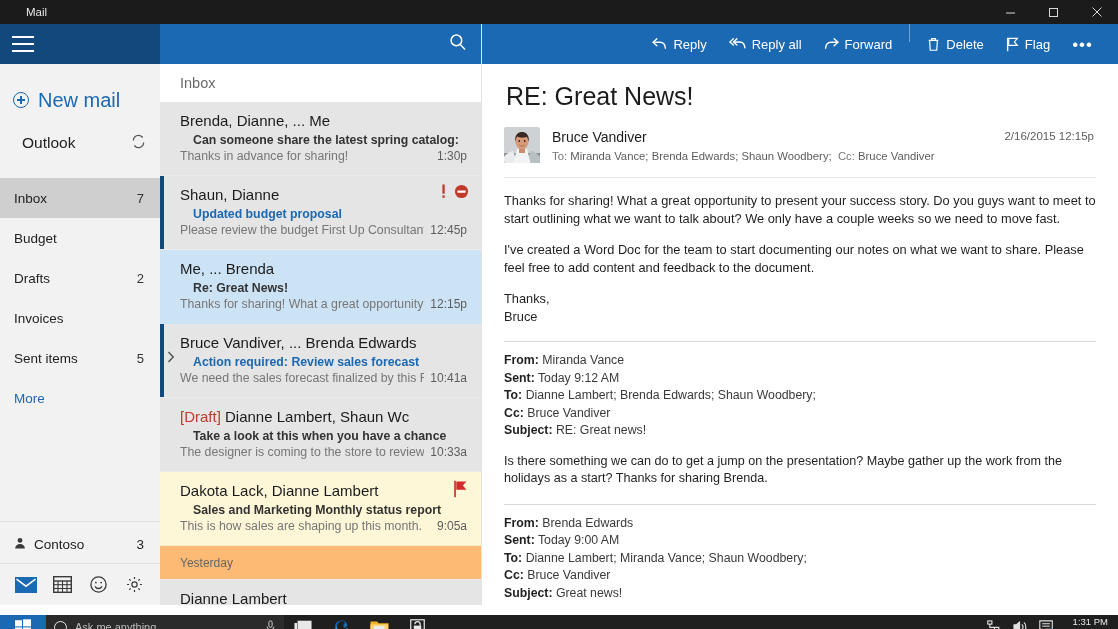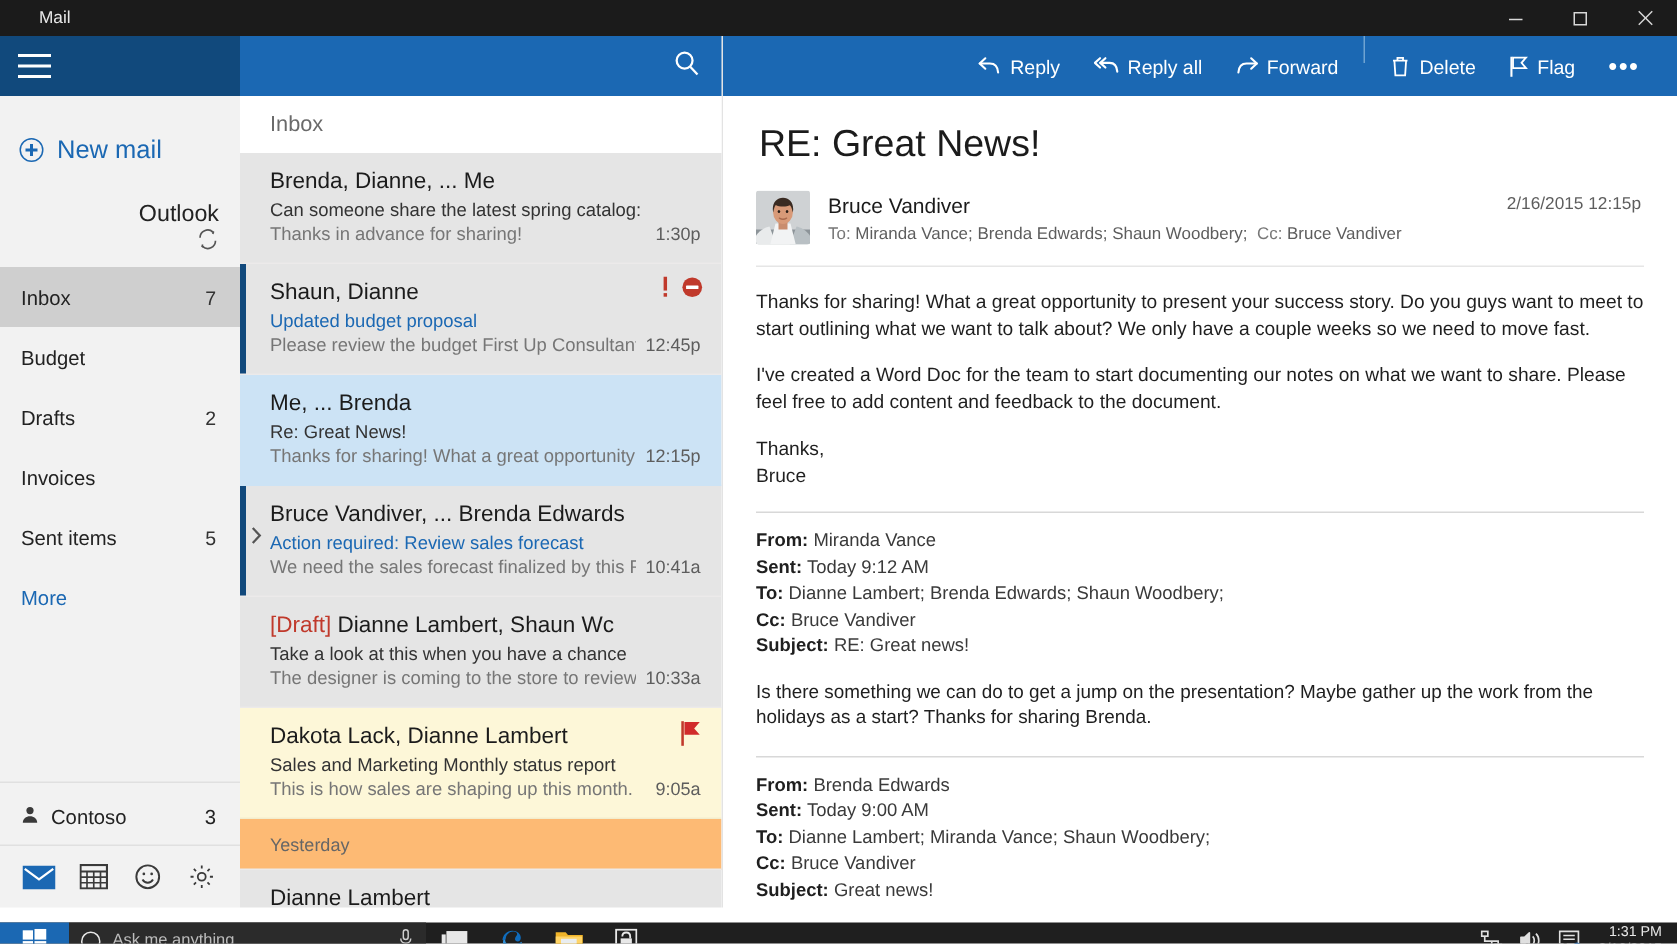--- a/index.html
+++ b/index.html
@@ -35,35 +35,35 @@
   .hamburger-bar {
     height: 40px; background: #11497c; display: flex; align-items: center;
     padding-left: 12px;
   }
   .hamburger { width: 22px; height: 16px; display: flex; flex-direction: column;
     justify-content: space-between; }
   .hamburger span { display: block; height: 2.4px; background: #fff; border-radius: 0; }
 
   .newmail {
     height: 40px; display: flex; align-items: center; gap: 9px;
-    padding-left: 13px; margin-top: 16px; color: #1b68b3; font-size: 17px;
+    padding-left: 13px; margin-top: 16px; color: #1b68b3; font-size: 20px;
   }
   .newmail .plus {
     width: 16px; height: 16px; border: 1.4px solid #1b68b3; border-radius: 50%;
     position: relative; flex: none;
   }
   .newmail .plus:before, .newmail .plus:after {
     content: ""; position: absolute; background: #1b68b3;
   }
   .newmail .plus:before { left: 3px; right: 3px; top: 6.3px; height: 1.4px; }
   .newmail .plus:after { top: 3px; bottom: 3px; left: 6.3px; width: 1.4px; }
 
   .account-row {
-    height: 38px; display: flex; align-items: flex-end; justify-content: space-between;
-    padding: 0 14px 0 2px; margin-top: 14px; flex-direction: column;
+    height: 38px; display: flex; align-items: flex-start; justify-content: space-between;
+    padding: 0 14px 0 22px; margin-top: 14px;
   }
   .account-row .acct-name { font-size: 15.5px; color: #222; }
   .sync-icon { color: #555; }
 
   .folders { margin-top: 6px; }
   .folder {
     height: 40px; display: flex; align-items: center; justify-content: space-between;
     padding: 0 16px 0 14px; font-size: 13.5px; color: #222;
   }
   .folder.selected { background: #cfcfcf; }
@@ -110,21 +110,21 @@
   .msg.flagged { background: #fdf7d8; border-bottom-color: #f3edcd; }
 
   .msg .from {
     font-size: 15px; color: #1b1b1b; white-space: nowrap; overflow: hidden;
     line-height: 20px; margin-bottom: 1px;
   }
   .msg.unread .from { font-weight: normal; }
   .msg .draft-tag { color: #c0392b; }
   .msg .subject {
     font-size: 12.3px; line-height: 16px; white-space: nowrap; overflow: hidden;
-    color: #333; font-weight: normal;
+    color: #333; font-weight: bold; margin-left: 13px;
   }
   .msg .subject.link { color: #1b68b3; }
   .msg .bottomrow { display: flex; align-items: baseline; justify-content: flex-end; gap: 6px; }
   .msg .preview {
     font-size: 12.3px; color: #767676; line-height: 17px;
     white-space: nowrap; overflow: hidden; flex: 1;
   }
   .msg .time { font-size: 12px; color: #5d5d5d; flex: none; }
   .msg .badges {
     position: absolute; right: 12px; top: 8px; display: flex; align-items: center; gap: 7px;

